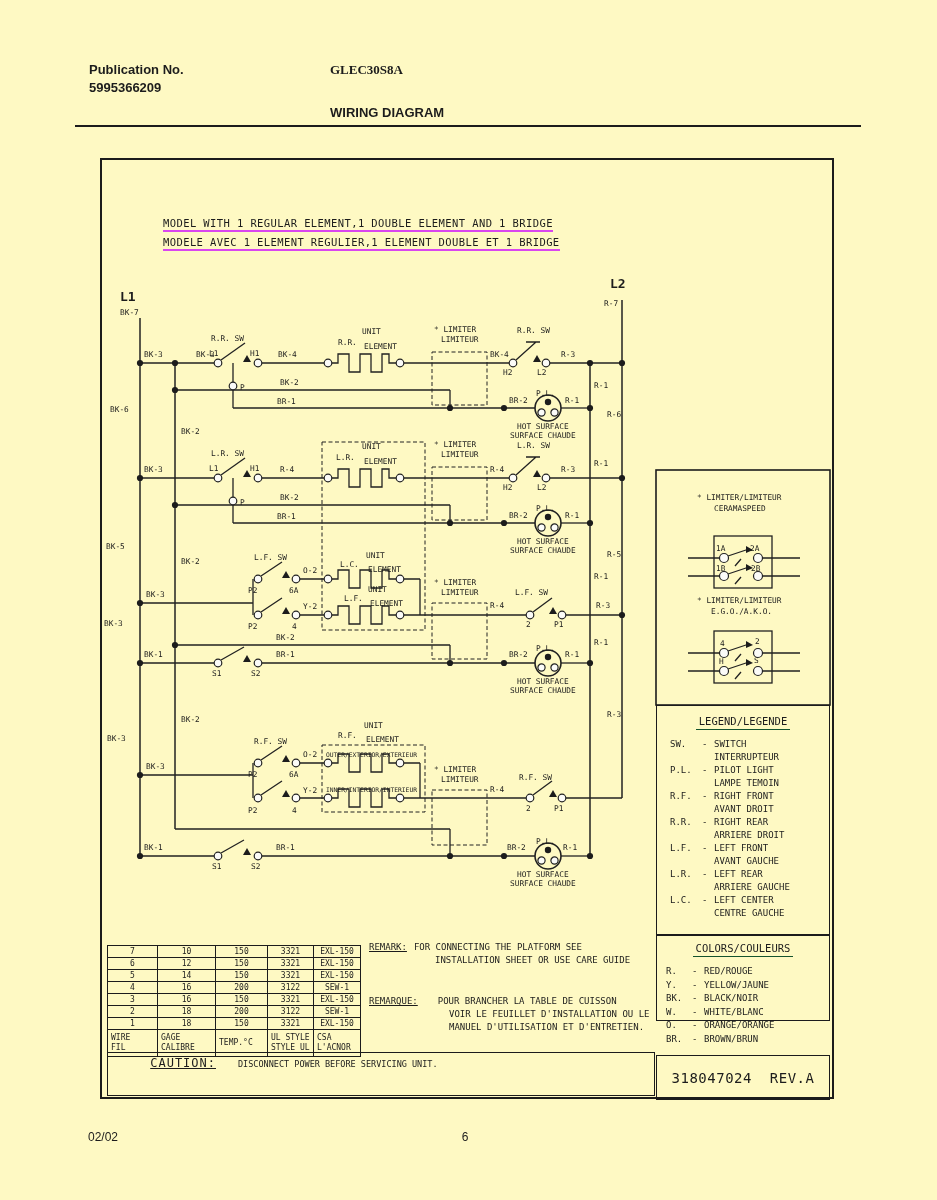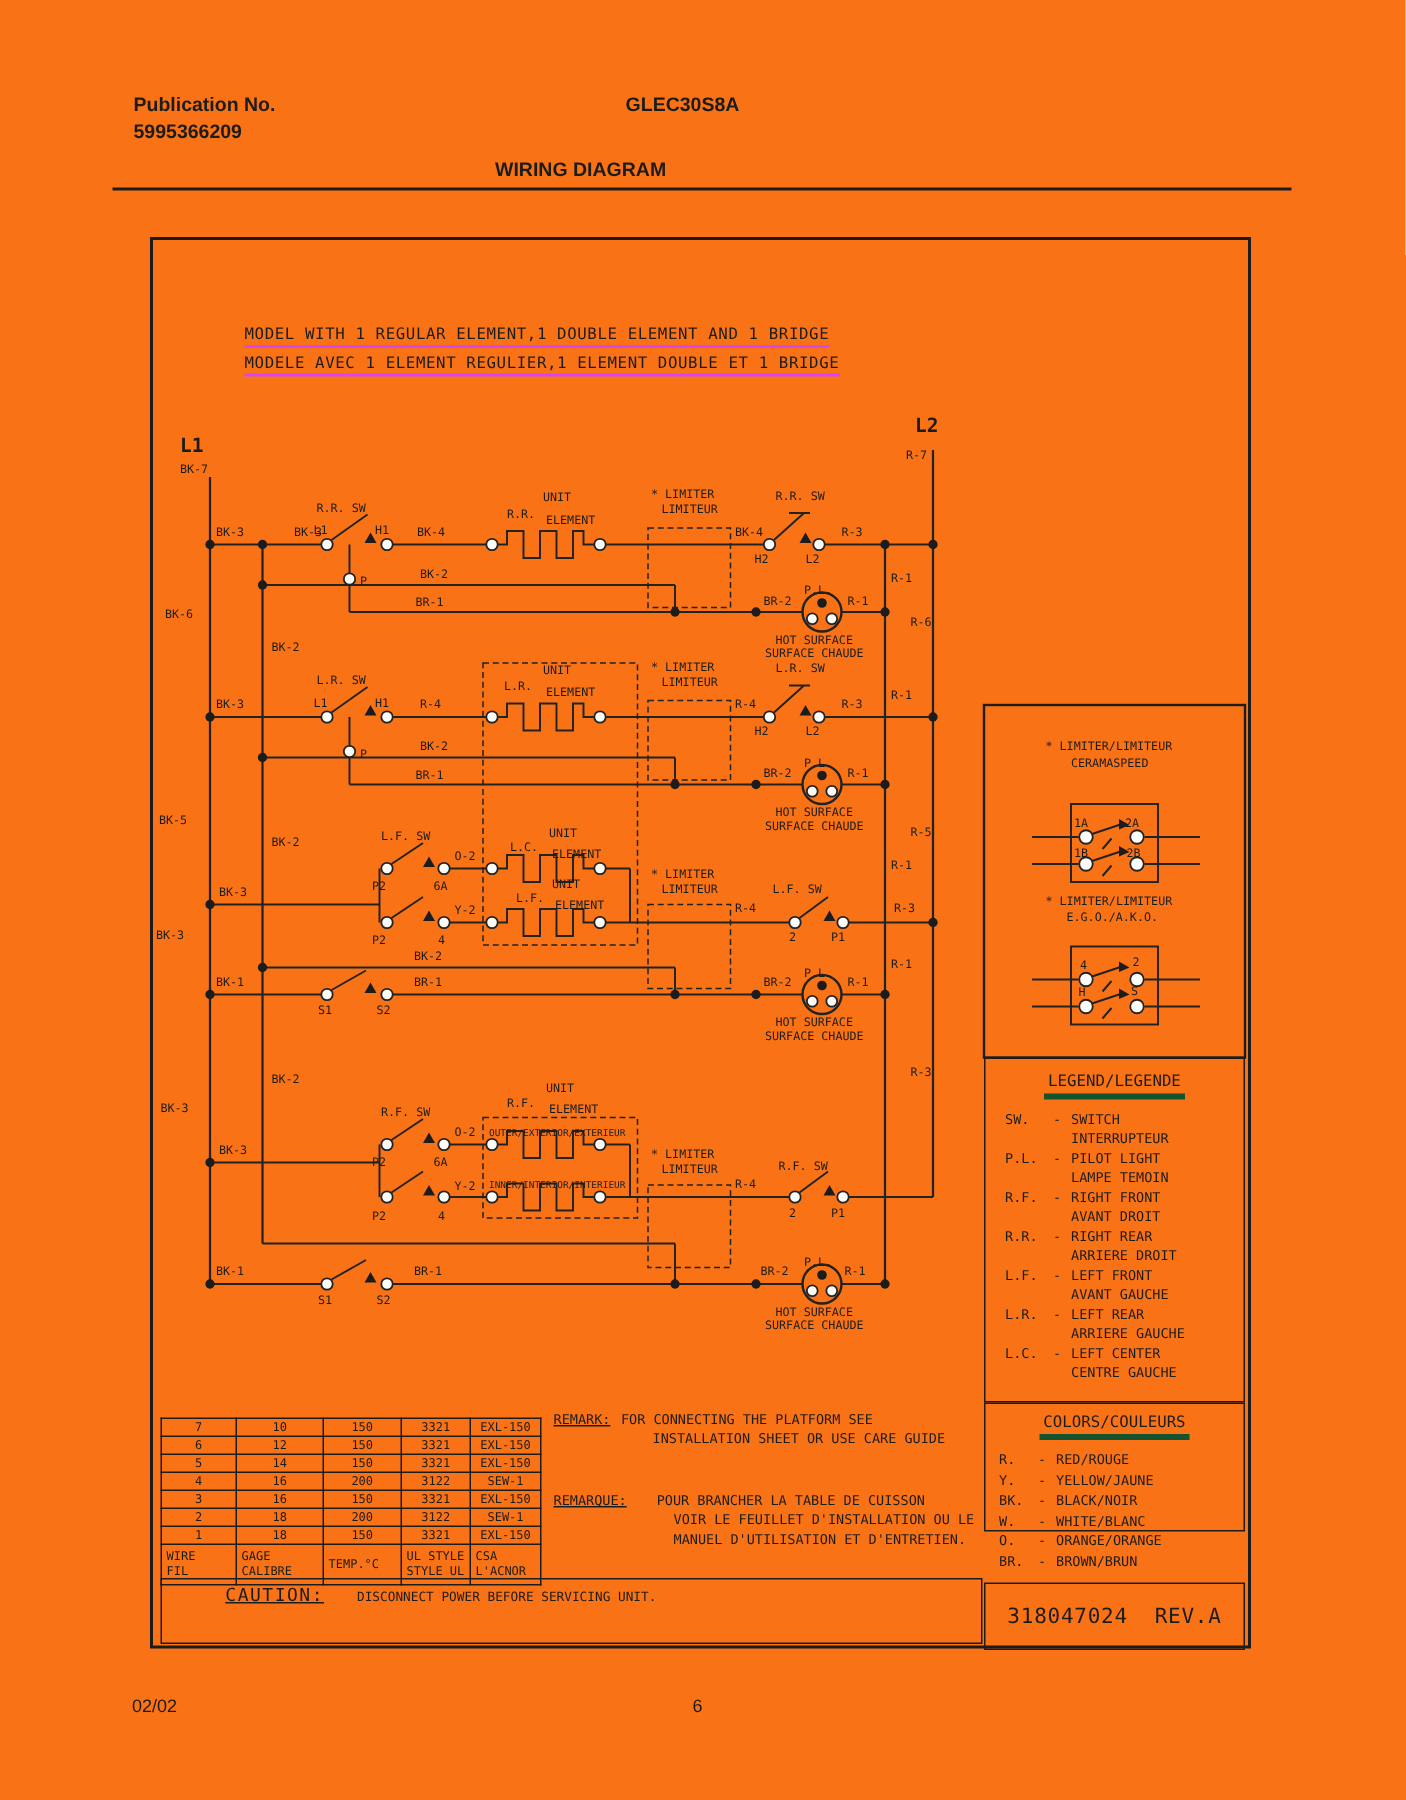--- a/index.html
+++ b/index.html
@@ -1,19 +1,19 @@
 <!DOCTYPE html>
 <html><head>
 <meta charset="utf-8">
 <style>
   html,body{margin:0;padding:0;background:#e8e8e6}
-  .page{position:relative;width:937px;height:1200px;background:#f97316;font-family:"DejaVu Sans Mono",monospace;color:#1c1c1c;overflow:hidden}
+  .page{position:relative;width:937px;height:1200px;background:#fef9c3;font-family:"DejaVu Sans Mono",monospace;color:#1c1c1c;overflow:hidden}
   .pub{position:absolute;left:89px;top:62px;font-family:"Liberation Sans",sans-serif;font-weight:bold;font-size:13px}
   .pubnum{position:absolute;left:89px;top:80px;font-family:"Liberation Sans",sans-serif;font-weight:bold;font-size:13px}
-  .model{position:absolute;left:320px;width:270px;top:62px;text-align:center;font-family:Liberation Sans, sans-serif;font-weight:bold;font-size:13px}
+  .model{position:absolute;left:330px;width:270px;top:62px;font-family:Liberation Serif, serif;font-weight:bold;font-size:13px}
   .doctitle{position:absolute;left:330px;width:270px;top:105px;text-align:left;font-family:"Liberation Sans",sans-serif;font-weight:bold;font-size:13px}
   .header-rule{position:absolute;left:75px;top:125px;width:786px;height:2px;background:#1c1c1c}
   .outer-box{position:absolute;left:100px;top:158px;width:734px;height:941px;border:2px solid #1c1c1c;box-sizing:border-box}
   .dtitle{position:absolute;left:163px;top:217px}
   .dline{font-size:10.5px;letter-spacing:.4px;border-bottom:2px solid #d946ef;padding-bottom:1px;margin-bottom:4px;width:max-content}
   #schematic{position:absolute;left:0;top:0;width:937px;height:1200px}
   #schematic .wire{stroke:#222;stroke-width:1.3;fill:none}
   #schematic .rail{stroke:#222;stroke-width:1.5;fill:none}
   #schematic .dash{stroke:#222;stroke-width:1;fill:none;stroke-dasharray:4 2.5}
   #schematic .box{stroke:#1c1c1c;stroke-width:1.6;fill:none}
@@ -24,21 +24,21 @@
   #schematic .fc{fill:#1c1c1c;stroke:none}
   #schematic .oc2{fill:#fbfbf8;stroke:#222;stroke-width:1.2}
   #schematic text{fill:#1c1c1c;font-family:"DejaVu Sans Mono",monospace}
   #schematic text.s{font-size:7.8px}
   #schematic text.t{font-size:6.3px}
   #schematic text.l{font-size:13px;font-weight:bold}
   .side-box{position:absolute;left:656px;width:174px;border:1.5px solid #1c1c1c;box-sizing:border-box}
   .legend-box{top:705px;height:230px;padding-top:9px}
   .colors-box{top:935px;height:86px;padding-top:6px}
   .part-box{top:1055px;height:45px;display:flex;align-items:center;justify-content:center;font-size:14px;letter-spacing:.5px;white-space:pre}
-  .side-title{font-size:10.5px;text-align:center;margin:0 auto 8px auto;width:max-content;border-bottom:4px solid #14532d;padding:0 3px 2px 3px}
+  .side-title{font-size:10.5px;text-align:center;margin:0 auto 8px auto;width:max-content;border-bottom:1px solid #14532d;padding:0 3px 2px 3px}
   .lg-row{display:grid;grid-template-columns:32px 12px 1fr;font-size:9px;line-height:13px;padding-left:13px}
   .cl-row{display:grid;grid-template-columns:26px 12px 1fr;font-size:9px;line-height:13.5px;padding-left:9px}
   .wire-table{position:absolute;left:107px;top:945px;border-collapse:collapse;font-size:8px;color:#1c1c1c}
   .wire-table td{border:1px solid #1c1c1c;height:11px;text-align:center;padding:0 2px;line-height:1}
   .wire-table td.hc{height:26px;text-align:left;vertical-align:middle;line-height:1.25;padding-left:3px}
   .remark{position:absolute;left:369px;top:941px;width:292px;font-size:9px;line-height:13px}
   .r-line{display:flex;gap:7px}
   .r-line.tight{gap:20px}
   .r-label{text-decoration:underline}
   .ind-en{padding-left:66px}

